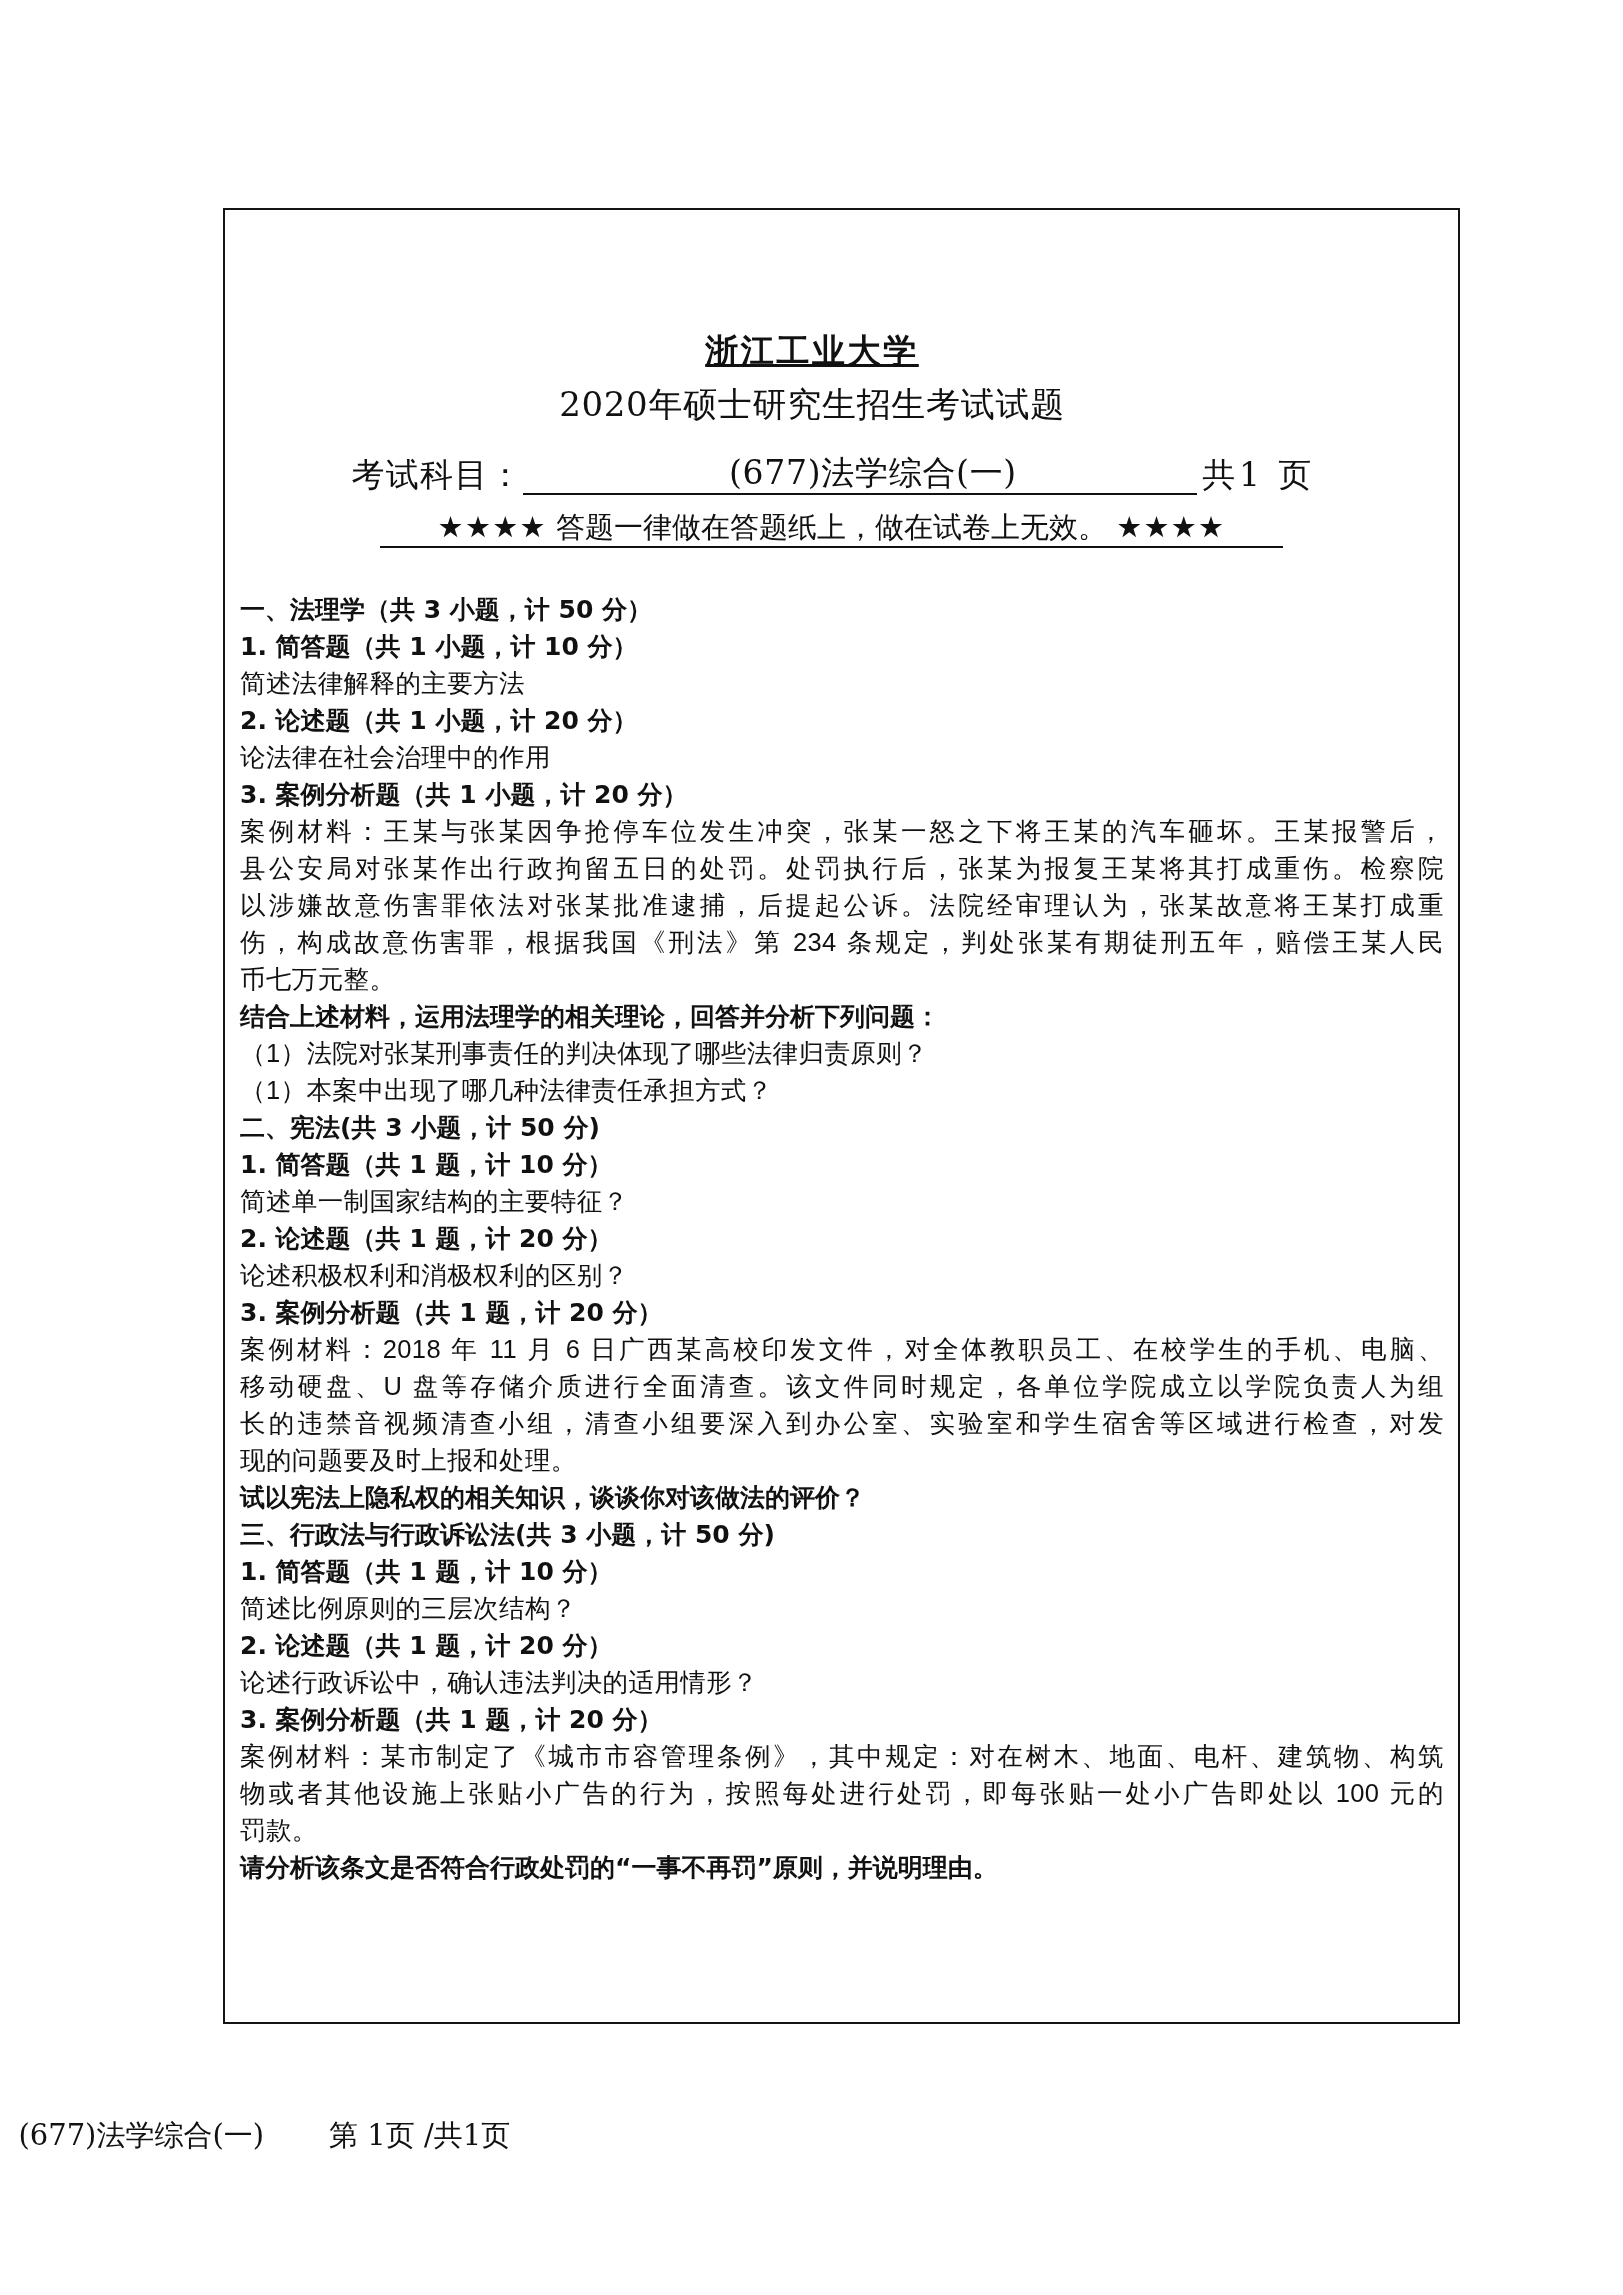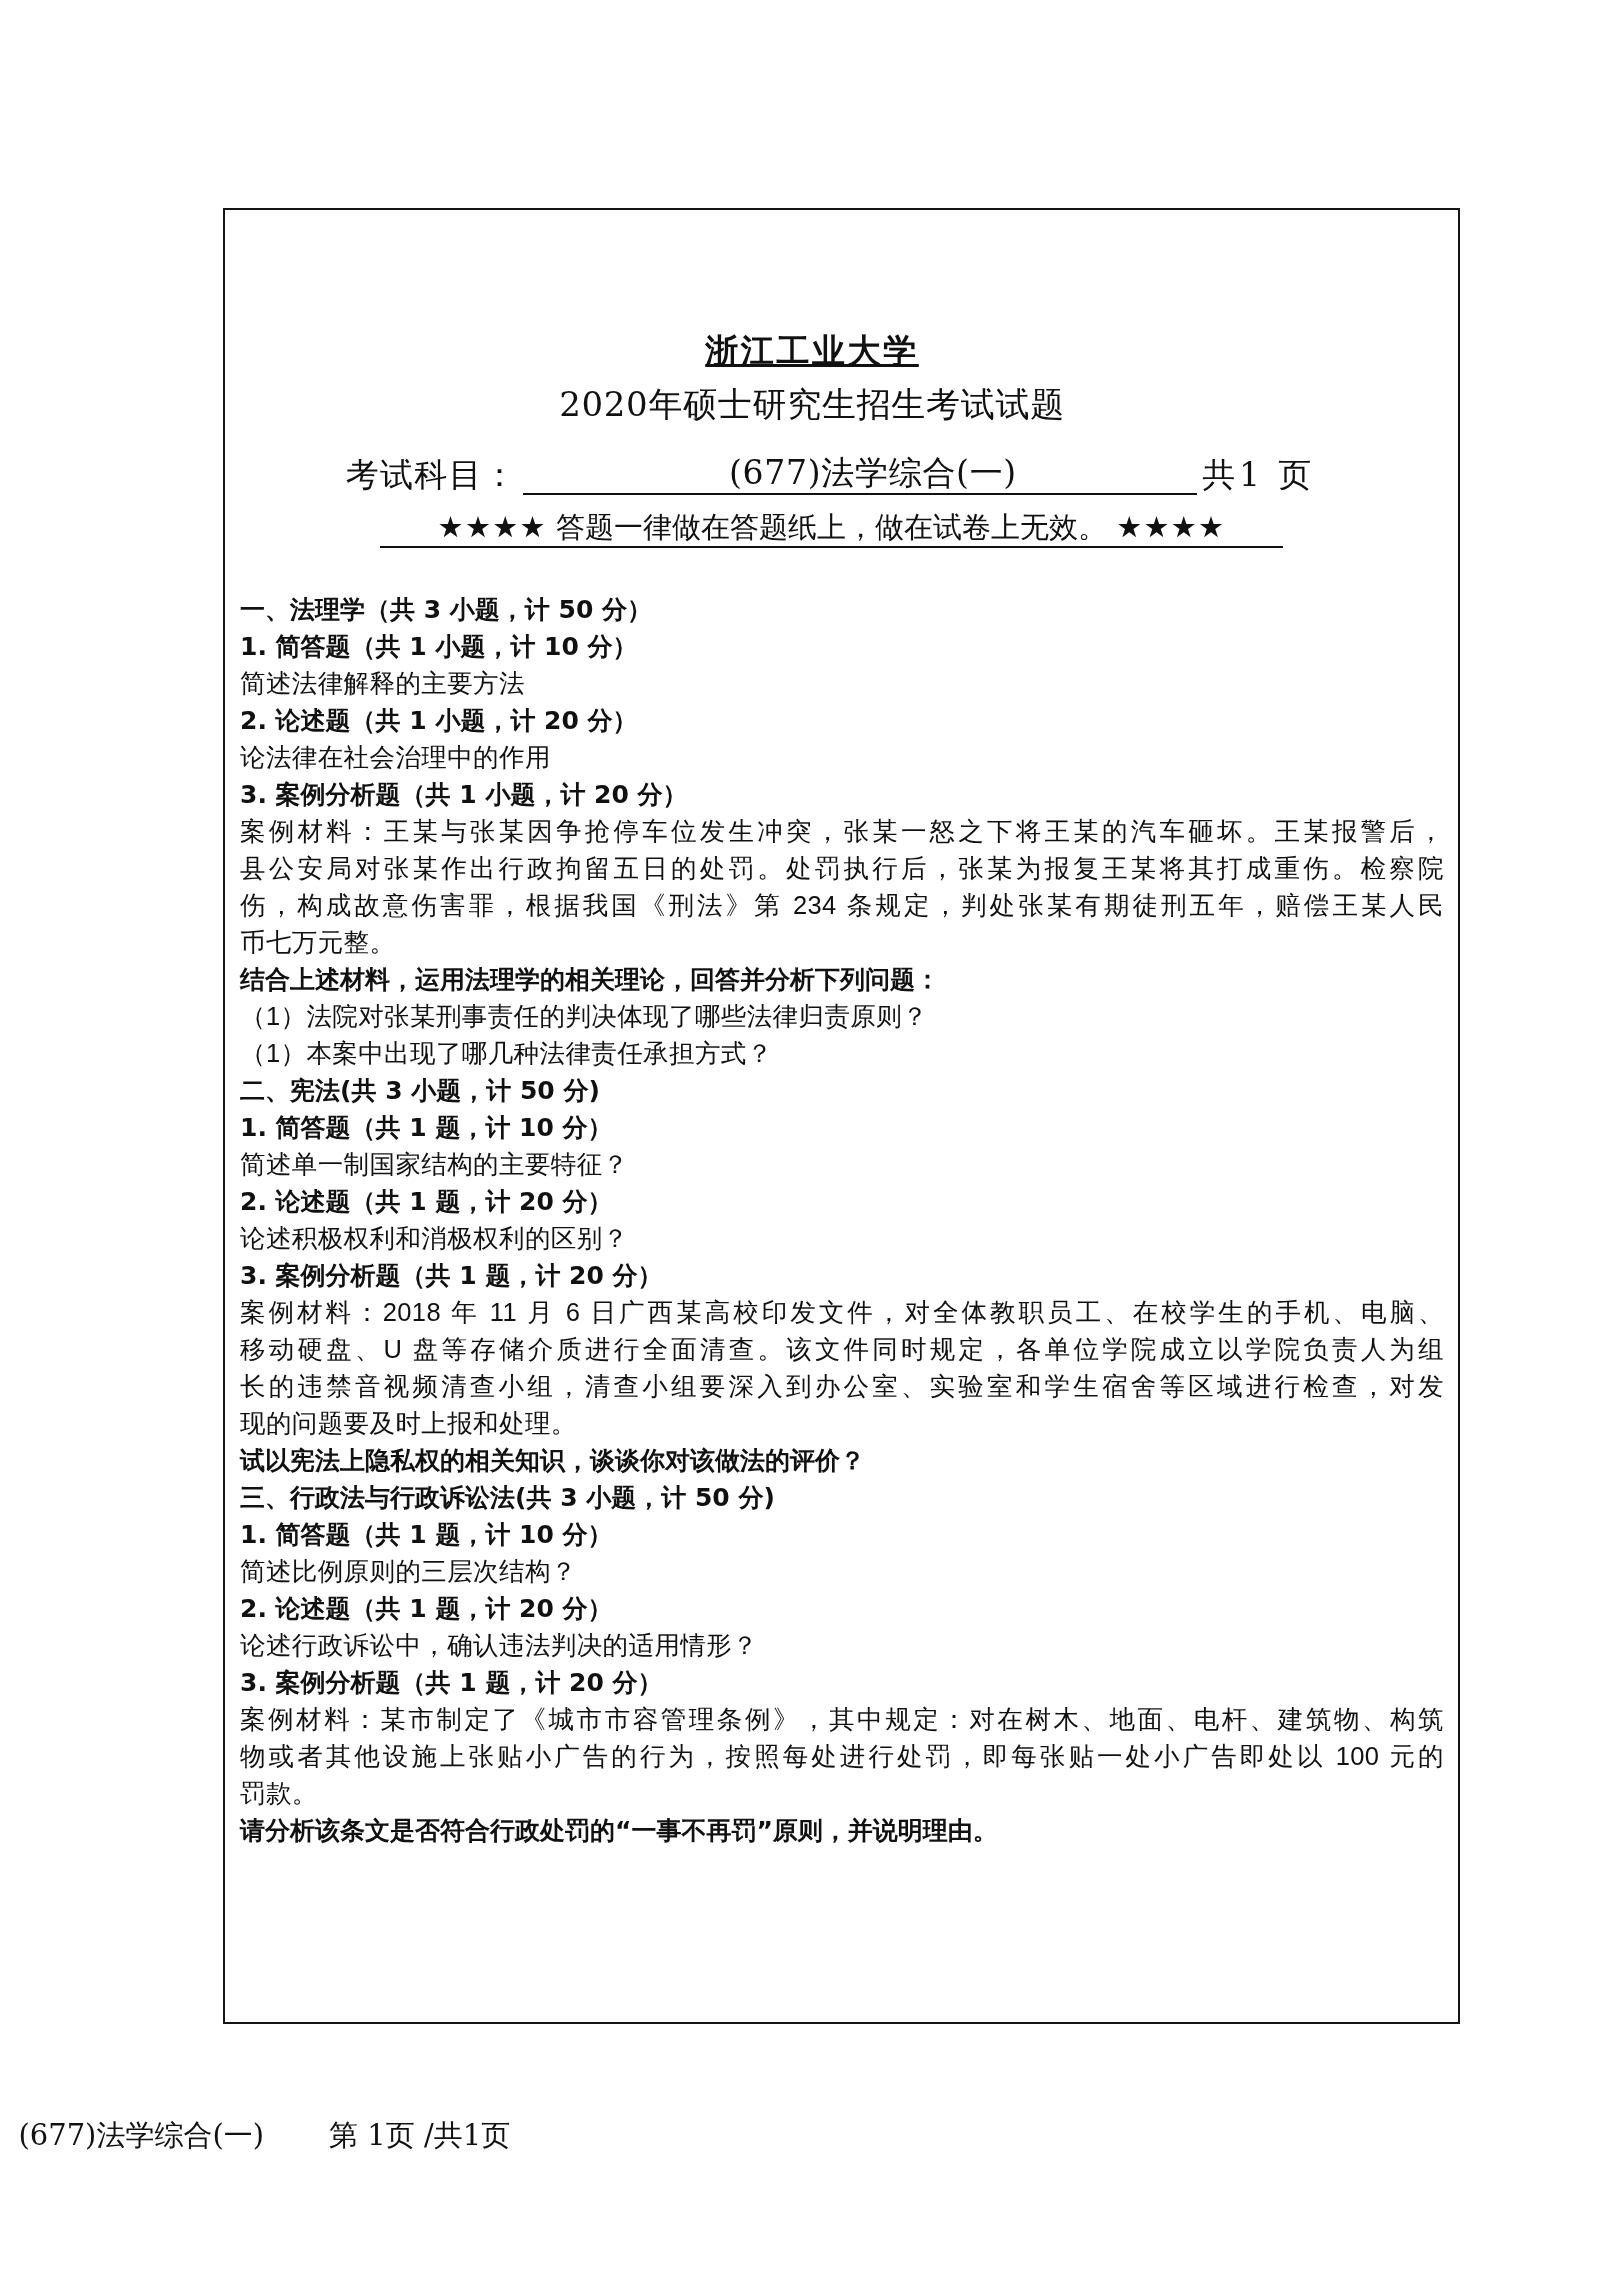--- a/index.html
+++ b/index.html
@@ -53,21 +53,21 @@
       top: 452px;
       left: 340px;
       height: 43px;
       display: flex;
       align-items: flex-end;
       font-size: 33px;
       line-height: 41px;
     }
     .subject-label {
       width: 183px;
-      text-align: center;
+      text-align: right;
       letter-spacing: 1.3px;
     }
     .subject-value {
       width: 674px;
       border-bottom: 2.6px solid #111;
       text-align: center;
       padding-left: 26px;
       box-sizing: border-box;
       letter-spacing: 0.7px;
     }
@@ -155,20 +155,21 @@
 
   <div>
     <span class="line bold">一、法理学（共 3 小题，计 50 分）</span>
     <span class="line bold">1. 简答题（共 1 小题，计 10 分）</span>
     <span class="line body">简述法律解释的主要方法</span>
     <span class="line bold">2. 论述题（共 1 小题，计 20 分）</span>
     <span class="line body">论法律在社会治理中的作用</span>
     <span class="line bold">3. 案例分析题（共 1 小题，计 20 分）</span>
     <span class="line body justify">案例材料：王某与张某因争抢停车位发生冲突，张某一怒之下将王某的汽车砸坏。王某报警后，</span>
     <span class="line body justify">县公安局对张某作出行政拘留五日的处罚。处罚执行后，张某为报复王某将其打成重伤。检察院</span>
+    <span class="line body justify">以涉嫌故意伤害罪依法对张某批准逮捕，后提起公诉。法院经审理认为，张某故意将王某打成重</span>
     <span class="line body justify">伤，构成故意伤害罪，根据我国《刑法》第 234 条规定，判处张某有期徒刑五年，赔偿王某人民</span>
     <span class="line body">币七万元整。</span>
     <span class="line bold">结合上述材料，运用法理学的相关理论，回答并分析下列问题：</span>
     <span class="line body">（1）法院对张某刑事责任的判决体现了哪些法律归责原则？</span>
     <span class="line body">（1）本案中出现了哪几种法律责任承担方式？</span>
   </div>
 
   <div>
     <span class="line bold">二、宪法(共 3 小题，计 50 分)</span>
     <span class="line bold">1. 简答题（共 1 题，计 10 分）</span>

